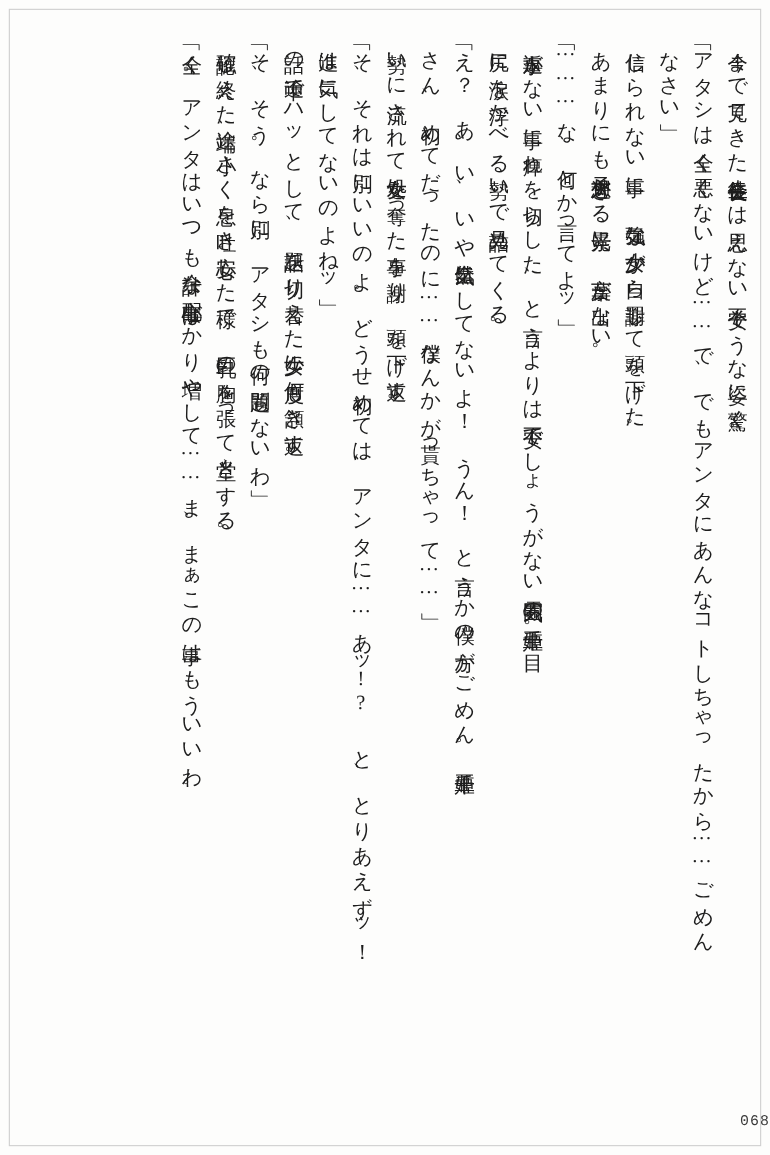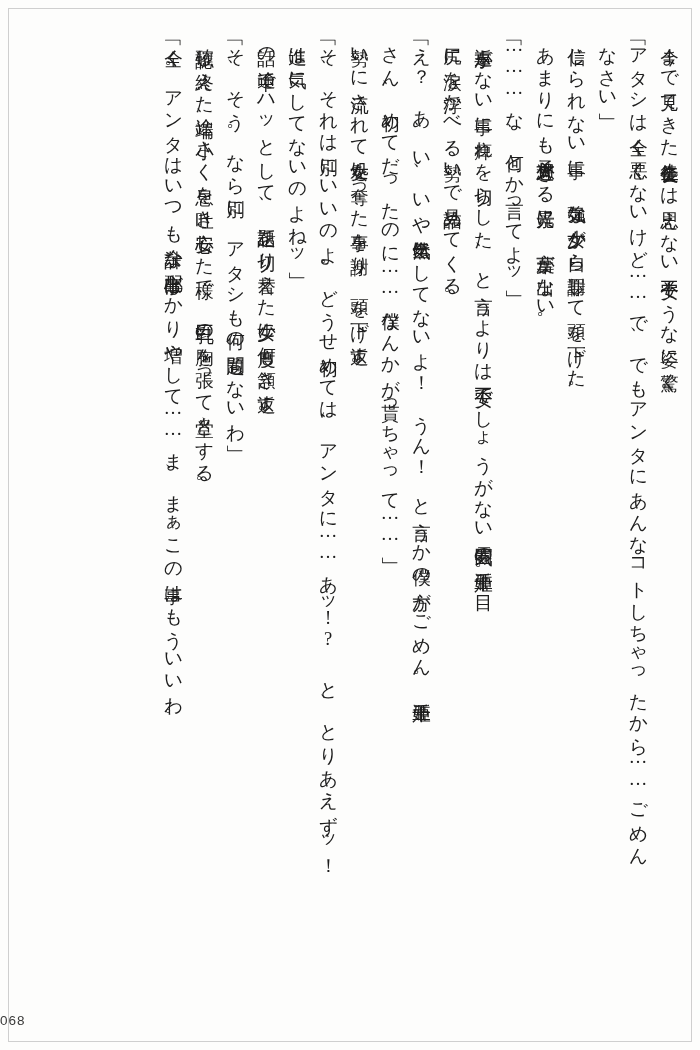--- a/index.html
+++ b/index.html
@@ -54,25 +54,25 @@
     white-space: pre;
     overflow: visible;
     color: #1d1d1d;
     font-family: "Liberation Serif", "DejaVu Serif", serif;
   }
   .page-number {
     position: absolute;
     bottom: 22px;
     left: 0;
     width: 100%;
-    text-align: left;
+    text-align: right;
     font-size: 13.5px;
     letter-spacing: 1px;
     color: #3a3a3a;
-    font-family: Liberation Sans, sans-serif;
+    font-family: Liberation Mono, monospace;
   }
 </style>
 </head>
 <body>
 
 <div class="page">
   <div class="page-border"></div>
 
   <div class="text-block">
     <div class="line">今まで見てきた生徒会長とは思えない不安そうな姿に驚く。</div>

